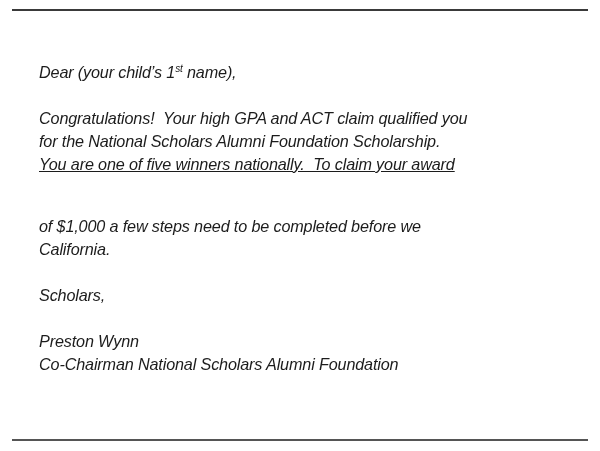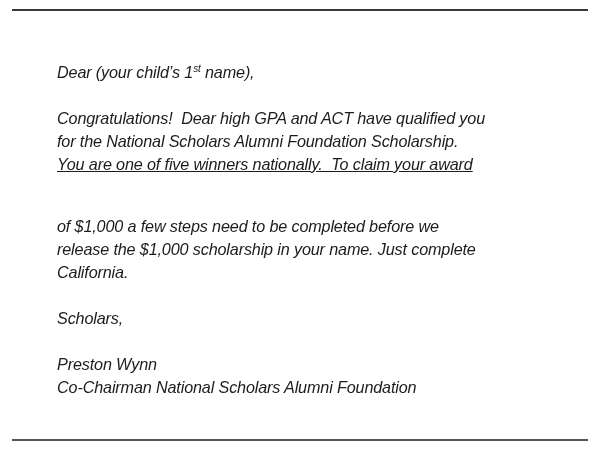--- a/index.html
+++ b/index.html
@@ -17,21 +17,21 @@
       position: absolute;
       left: 12px;
       width: 576px;
       height: 2px;
       background: #3a3a3a;
     }
     .rule.top { top: 9px; }
     .rule.bottom { top: 439px; background: #555555; }
     .letter {
       position: absolute;
-      left: 57px;
+      left: 39px;
       top: 61px;
       width: 520px;
       font-family: "Liberation Sans", "DejaVu Sans", sans-serif;
       font-style: italic;
       font-size: 16.2px;
       line-height: 23px;
       color: #1c1c1c;
       letter-spacing: -0.15px;
     }
     .line {
@@ -50,25 +50,24 @@
 <body>
 
 <div class="rule top"></div>
 
 <div class="letter">
   <span class="line"><span>Dear (your child’s 1</span><sup>st</sup><span> name),</span></span>
 
   <div class="blank"></div>
 
   <div>
-    <span class="line" style="white-space:pre;">Congratulations!  Dear high GPA and ACT have qualified you</span>
+    <span class="line" style="white-space:pre;">Congratulations!  Your high GPA and ACT claim qualified you</span>
     <span class="line" style="white-space:pre;">for the National Scholars Alumni Foundation Scholarship.</span>
     <span class="line" style="white-space:pre;text-decoration:underline;">You are one of five winners nationally.  To claim your award</span>
     <span class="line" style="white-space:pre;margin-top:39px;">of $1,000 a few steps need to be completed before we</span>
-    <span class="line" style="white-space:pre;">release the $1,000 scholarship in your name. Just complete</span>
     <span class="line" style="white-space:pre;">California.</span>
   </div>
 
   <div class="blank"></div>
 
   <span class="line">Scholars,</span>
 
   <div class="blank"></div>
 
   <span class="line">Preston Wynn</span>

